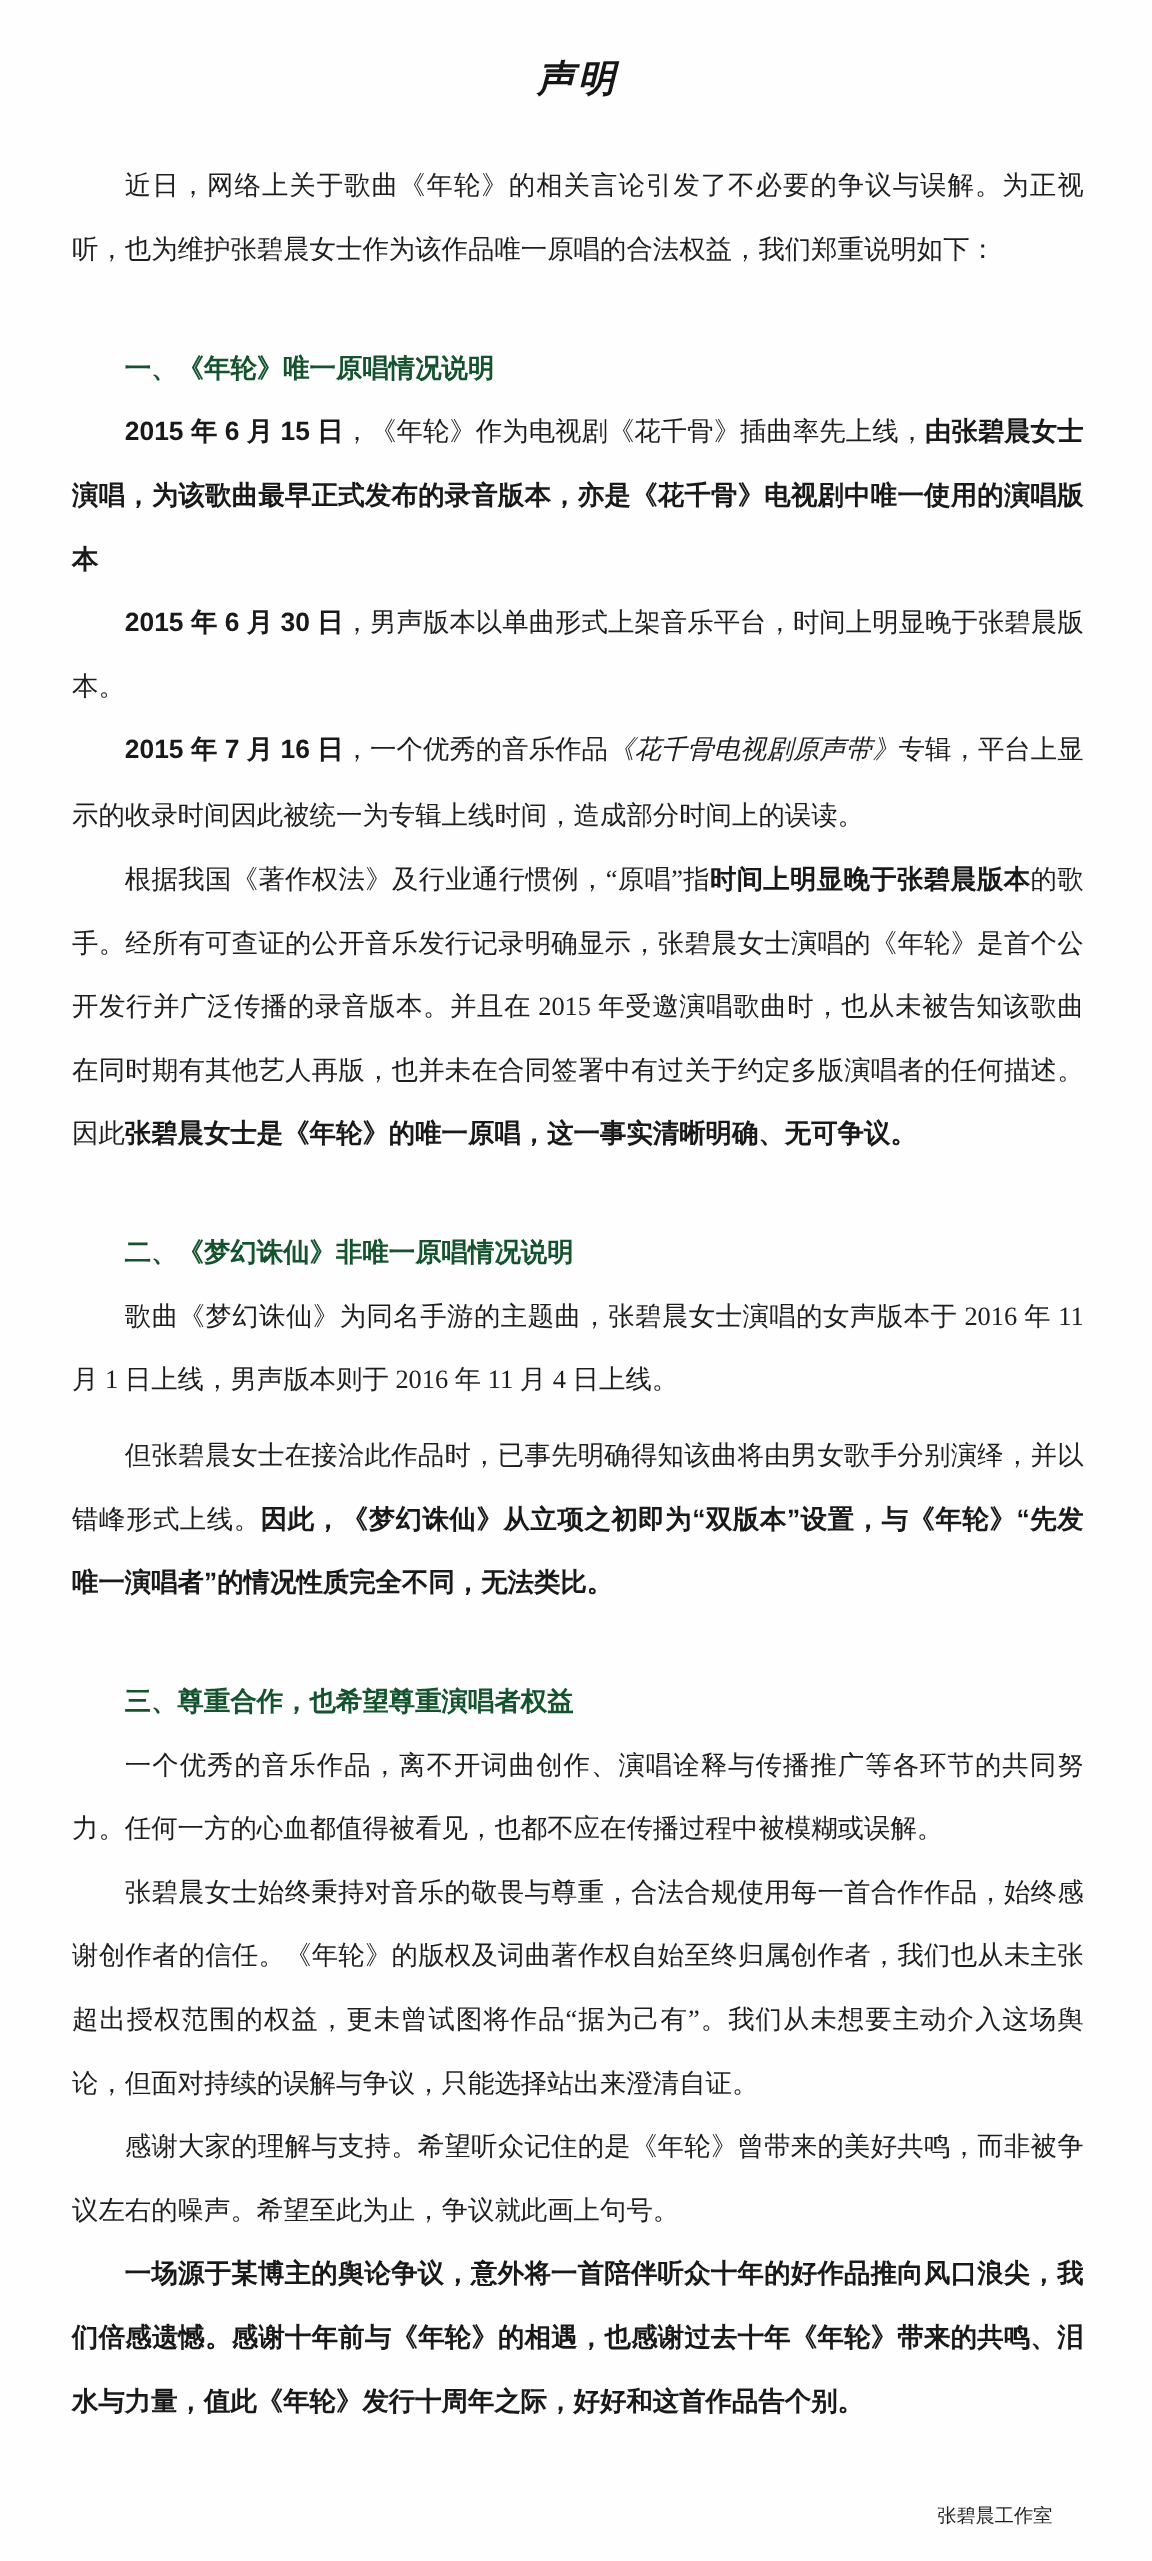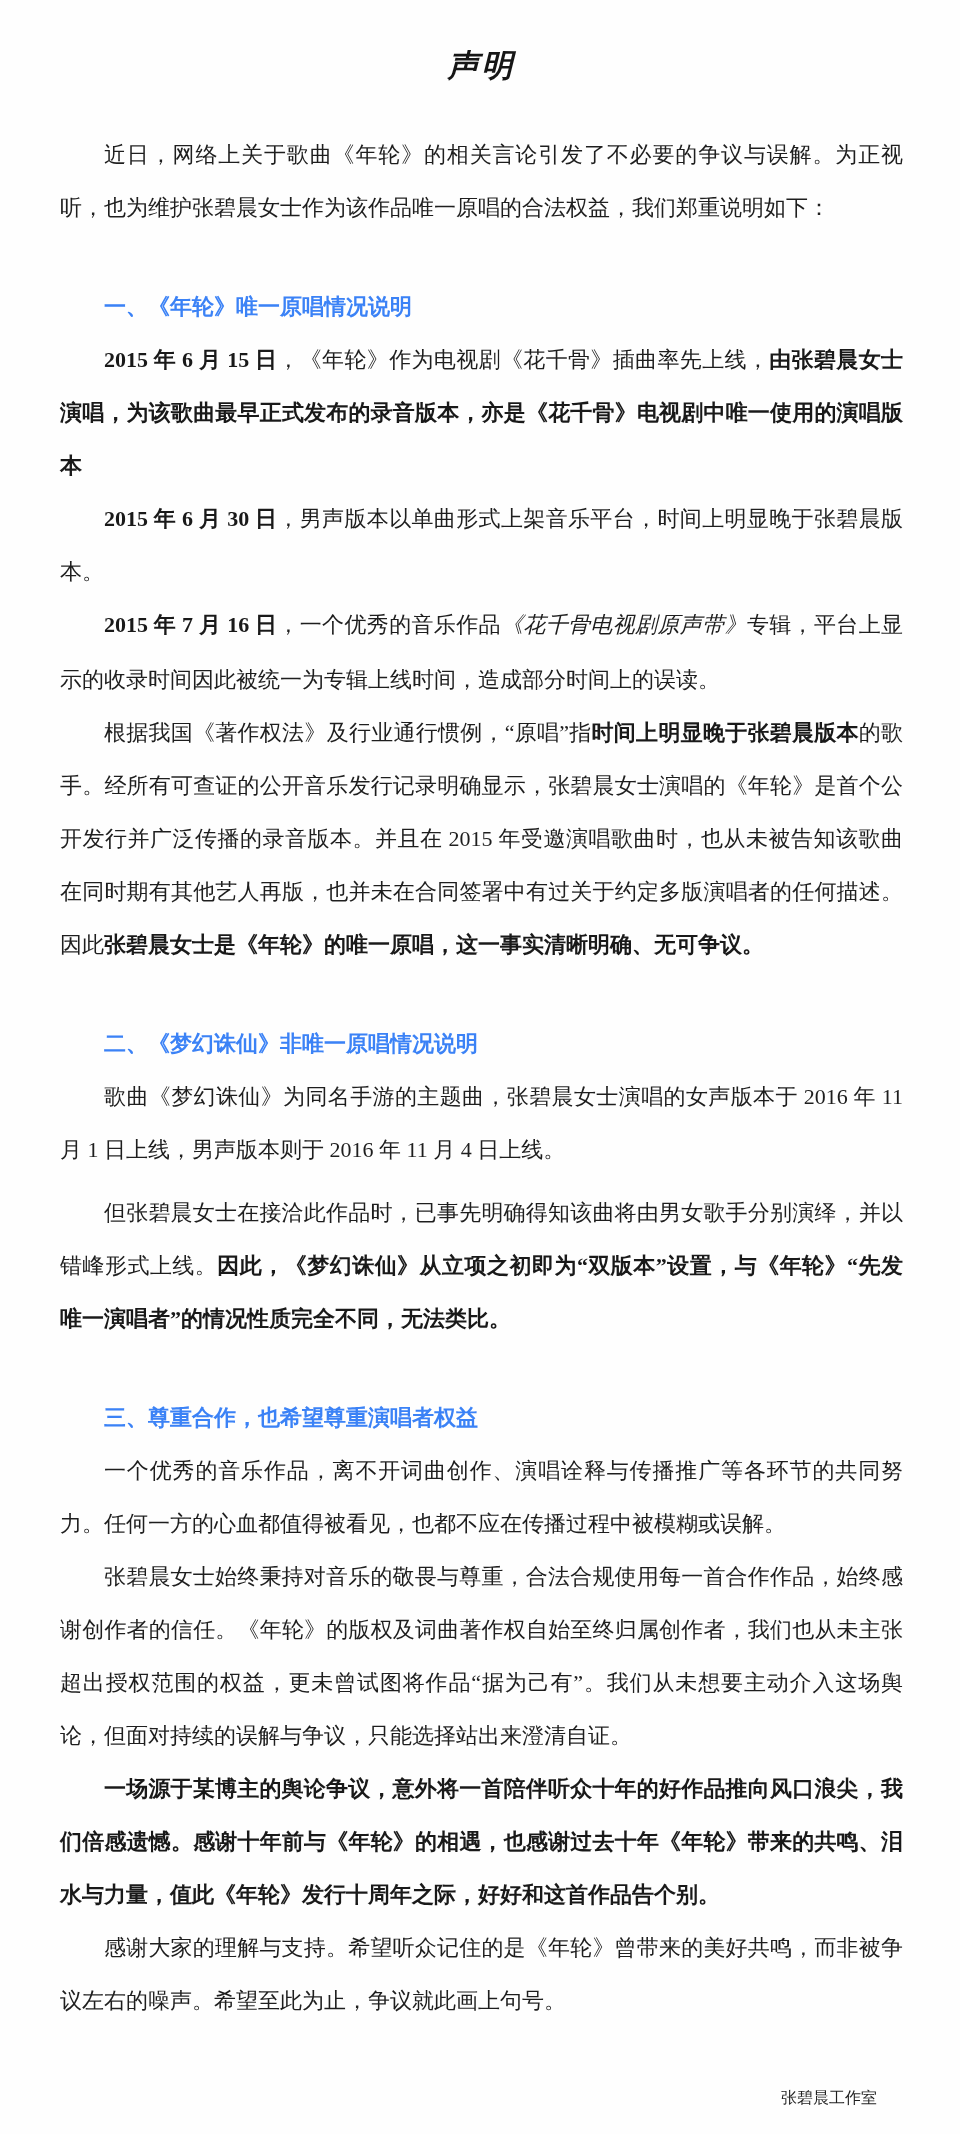--- a/index.html
+++ b/index.html
@@ -30,26 +30,26 @@
     text-align:justify;
     text-indent:2em;
     word-break:break-all;
   }
   .body-text p.intro { margin-top:42px;font-family:Liberation Serif, serif; }
   .body-text p.heading {
     font-weight:700;
     margin-top:46px;
     text-align:left;
     font-family:"Liberation Sans","DejaVu Sans",sans-serif;
-    color:#3b82f6;
+    color:#14532d;
   }
   .body-text p.gap-sm { margin-top:10px; }
   .b {
     font-weight:700;
-    font-family:Liberation Serif, serif;
+    font-family:Liberation Sans, sans-serif;
     color:#191919;
   }
   .i { font-style:italic;font-family:Liberation Mono, monospace; }
   .signature { text-align:right; font-size:16px; line-height:53px; }
   .sig-name { margin-top:44px; padding-right:26px; color:#1e1e1e; }
 </style>
 </head>
 <body>
 
 <div class="page">
@@ -61,21 +61,21 @@
       <p class=""><span class="b">2015 年 6 月 15 日</span><span>，《年轮》作为电视剧《花千骨》插曲率先上线，</span><span class="b">由张碧晨女士演唱，为该歌曲最早正式发布的录音版本，亦是《花千骨》电视剧中唯一使用的演唱版本</span></p>
       <p class=""><span class="b">2015 年 6 月 30 日</span><span>，男声版本以单曲形式上架音乐平台，时间上明显晚于张碧晨版本。</span></p>
       <p class=""><span class="b">2015 年 7 月 16 日</span><span>，一个优秀的音乐作品</span><span class="i">《花千骨电视剧原声带》</span><span>专辑，平台上显示的收录时间因此被统一为专辑上线时间，造成部分时间上的误读。</span></p>
       <p class=""><span>根据我国《著作权法》及行业通行惯例，“原唱”指</span><span class="b">时间上明显晚于张碧晨版本</span><span>的歌手。经所有可查证的公开音乐发行记录明确显示，张碧晨女士演唱的《年轮》是首个公开发行并广泛传播的录音版本。并且在 2015 年受邀演唱歌曲时，也从未被告知该歌曲在同时期有其他艺人再版，也并未在合同签署中有过关于约定多版演唱者的任何描述。因此</span><span class="b">张碧晨女士是《年轮》的唯一原唱，这一事实清晰明确、无可争议。</span></p>
       <p class="heading"><span>二、《梦幻诛仙》非唯一原唱情况说明</span></p>
       <p class=""><span>歌曲《梦幻诛仙》为同名手游的主题曲，张碧晨女士演唱的女声版本于 2016 年 11 月 1 日上线，男声版本则于 2016 年 11 月 4 日上线。</span></p>
       <p class="gap-sm"><span>但张碧晨女士在接洽此作品时，已事先明确得知该曲将由男女歌手分别演绎，并以错峰形式上线。</span><span class="b">因此，《梦幻诛仙》从立项之初即为“双版本”设置，与《年轮》“先发唯一演唱者”的情况性质完全不同，无法类比。</span></p>
       <p class="heading"><span>三、尊重合作，也希望尊重演唱者权益</span></p>
       <p class=""><span>一个优秀的音乐作品，离不开词曲创作、演唱诠释与传播推广等各环节的共同努力。任何一方的心血都值得被看见，也都不应在传播过程中被模糊或误解。</span></p>
       <p class=""><span>张碧晨女士始终秉持对音乐的敬畏与尊重，合法合规使用每一首合作作品，始终感谢创作者的信任。《年轮》的版权及词曲著作权自始至终归属创作者，我们也从未主张超出授权范围的权益，更未曾试图将作品“据为己有”。我们从未想要主动介入这场舆论，但面对持续的误解与争议，只能选择站出来澄清自证。</span></p>
+      <p class=""><span>感谢大家的理解与支持。希望听众记住的是《年轮》曾带来的美好共鸣，而非被争议左右的噪声。希望至此为止，争议就此画上句号。</span></p>
       <p class=""><span class="b">一场源于某博主的舆论争议，意外将一首陪伴听众十年的好作品推向风口浪尖，我们倍感遗憾。感谢十年前与《年轮》的相遇，也感谢过去十年《年轮》带来的共鸣、泪水与力量，值此《年轮》发行十周年之际，好好和这首作品告个别。</span></p>
-      <p class=""><span>感谢大家的理解与支持。希望听众记住的是《年轮》曾带来的美好共鸣，而非被争议左右的噪声。希望至此为止，争议就此画上句号。</span></p>
     </div>
 
   <div class="signature">
     <p class="sig-name">张碧晨工作室</p>
 
   </div>
 </div>
 
 </body></html>

